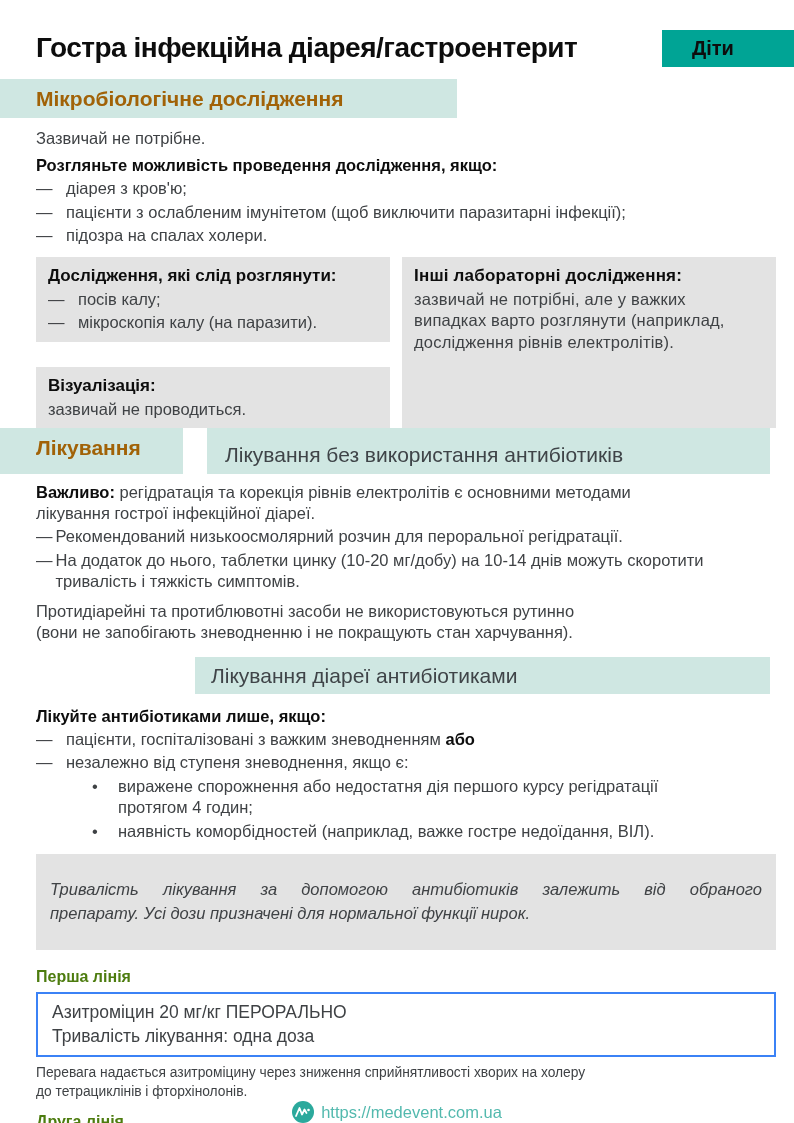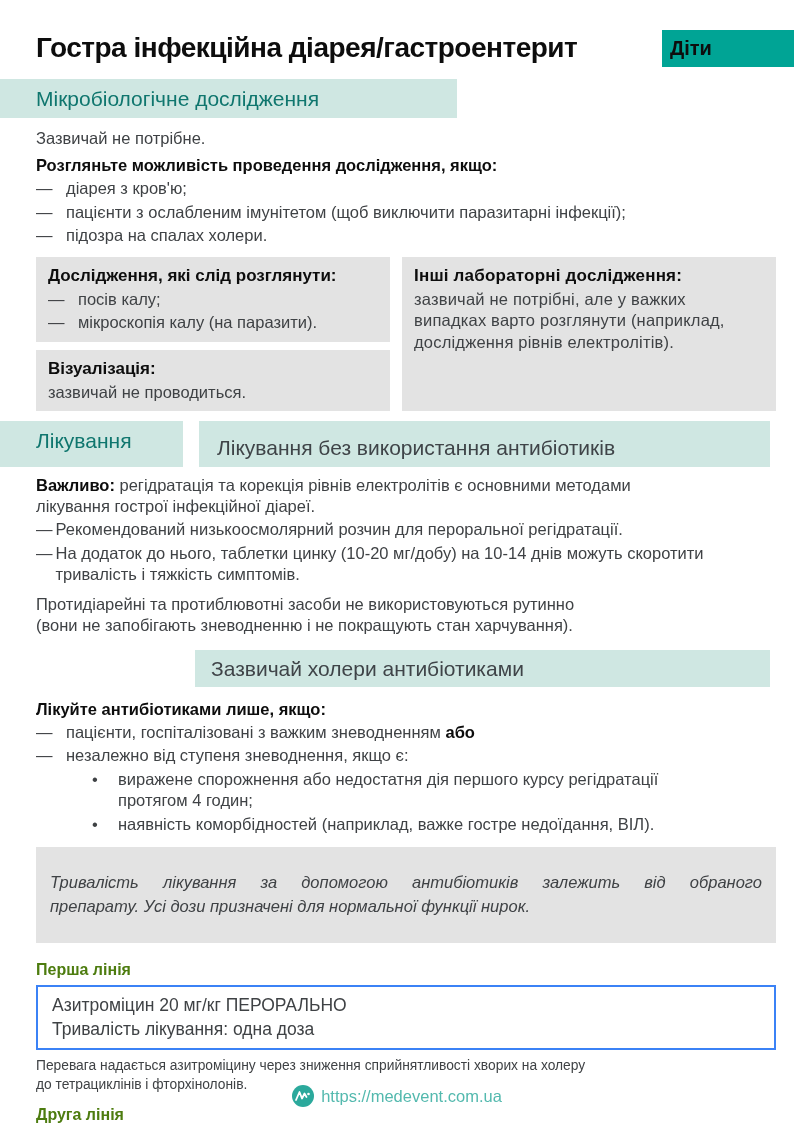--- a/index.html
+++ b/index.html
@@ -5,55 +5,55 @@
   html,body{margin:0;padding:0;background:#fff;}
   .page{
     position:relative; width:794px; height:1123px; box-sizing:border-box;
     padding:30px 24px 0 36px; overflow:hidden; background:#fff;
     font-family:"Liberation Sans","DejaVu Sans",sans-serif; color:#3f4245;
   }
   
   .header-row{display:flex; align-items:center; justify-content:space-between;}
   .title{margin:0; font-size:28px; font-weight:800; letter-spacing:-.5px; color:#0d0d0d; line-height:1.1;}
   .badge{background:#00a495; color:#0d0d0d; font-weight:700; font-size:20px;
-         padding:7px 8px; width:132px; box-sizing:border-box; margin-right:-24px;}
+         padding:7px 30px; width:132px; box-sizing:border-box; margin-right:-24px;}
   
   .bar{box-sizing:border-box; line-height:1; font-size:21px; padding:9px 12px 9px 36px;}
-  .bar-main{background:#cfe7e2; color:#0f766e; font-weight:400; margin-left:-36px;}
+  .bar-main{background:#cfe7e2; color:#a16207; font-weight:700; margin-left:-36px;}
   .bar-micro{width:457px; margin-top:12px;}
   .bar-sub{background:#cfe7e2; color:#3f4448; font-weight:400; padding:16px 12px 9px 18px;}
-  .treat-row{display:flex; margin-top:10px; gap:16px;}
+  .treat-row{display:flex; gap:24px;}
   .bar-treat{width:183px;}
   .bar-cholera{margin:14px 0 0 159px; padding:8px 12px 8px 16px;}
   
   p{margin:0;}
   .body{font-size:16.5px; line-height:1.28;}
   .mt8{margin-top:8px;} .mt6{margin-top:6px;} .mt10{margin-top:10px;} .mt12{margin-top:12px;}
   b,.bold{font-weight:700; color:#0d0d0d;}
   .drow{display:flex; font-size:16.5px; line-height:1.3; margin-top:2px;}
   .dash{flex:0 0 30px;}
   .tight .dash{flex:0 0 auto; margin-right:3px;}
   .brow{display:flex; font-size:16.5px; line-height:1.3; margin:2px 0 0 50px;}
   .bullet{flex:0 0 26px; text-align:left; padding-left:6px;}
   
   .boxes-row{display:flex; gap:12px; margin-top:10px; align-items:stretch; margin-right:-6px;}
-  .col-left{width:354px; display:flex; flex-direction:column; gap:8px;}
+  .col-left{width:354px; display:flex; flex-direction:column; gap:25px;}
   .gray-box{background:#e3e3e3; padding:8px 12px; box-sizing:border-box; font-size:16.5px; line-height:1.3;}
   .gray-box .box-title{font-weight:700; color:#0d0d0d; font-size:17px; margin-bottom:2px;}
   .col-right{flex:1; letter-spacing:.2px;}
   .col-right .line{max-width:330px;}
   
   .note-box{background:#e3e3e3; margin:12px -6px 18px 0; padding:24px 14px; font-style:italic; font-size:16.5px; line-height:1.45;}
   .jline{text-align:justify; text-align-last:justify;}
   
   .line-label{font-weight:700; color:#4d7c0f; font-size:16px; margin-top:12px;}
   .dose-box{border:2px solid #3b82f6; margin:6px -6px 0 0; padding:7px 14px; font-size:17.5px; line-height:1.35; color:#3f4245;}
   .small-note{font-size:13.8px; line-height:1.35; margin-top:7px; color:#3f4245;}
   
-  .footer{position:absolute; bottom:16px; left:0; width:100%; display:flex; justify-content:center; align-items:center; gap:7px;}
+  .footer{position:absolute; bottom:0; left:0; width:100%; display:flex; justify-content:center; align-items:center; gap:7px;}
   .footer-url{color:#53b9ae; font-size:16.5px; text-decoration:none;}
   .logo{width:22px; height:22px; display:block;}
 </style>
 </head>
 <body>
 
 <div class="page">
 
   <div class="header-row">
     <h1 class="title">Гостра інфекційна діарея/гастроентерит</h1>
@@ -115,21 +115,21 @@
     <span class="dash">—</span>
     <span>Рекомендований низькоосмолярний розчин для пероральної регідратації.</span>
   </div>
   <div class="drow tight">
     <span class="dash">—</span>
     <span><span>На додаток до нього, таблетки цинку (10-20 мг/добу) на 10-14 днів можуть скоротити</span><br><span>тривалість і тяжкість симптомів.</span></span>
   </div>
 
   <p class="body mt8"><span>Протидіарейні та протиблювотні засоби не використовуються рутинно</span><br><span>(вони не запобігають зневодненню і не покращують стан харчування).</span></p>
 
-  <div class="bar bar-sub bar-cholera">Зазвичай холери антибіотиками</div>
+  <div class="bar bar-sub bar-cholera">Лікування діареї антибіотиками</div>
 
   <p class="body bold mt12">Лікуйте антибіотиками лише, якщо:</p>
 
   <div class="drow mt8">
     <span class="dash">—</span>
     <span><span>пацієнти, госпіталізовані з важким зневодненням </span><b>або</b></span>
   </div>
   <div class="drow">
     <span class="dash">—</span>
     <span>незалежно від ступеня зневоднення, якщо є:</span>

